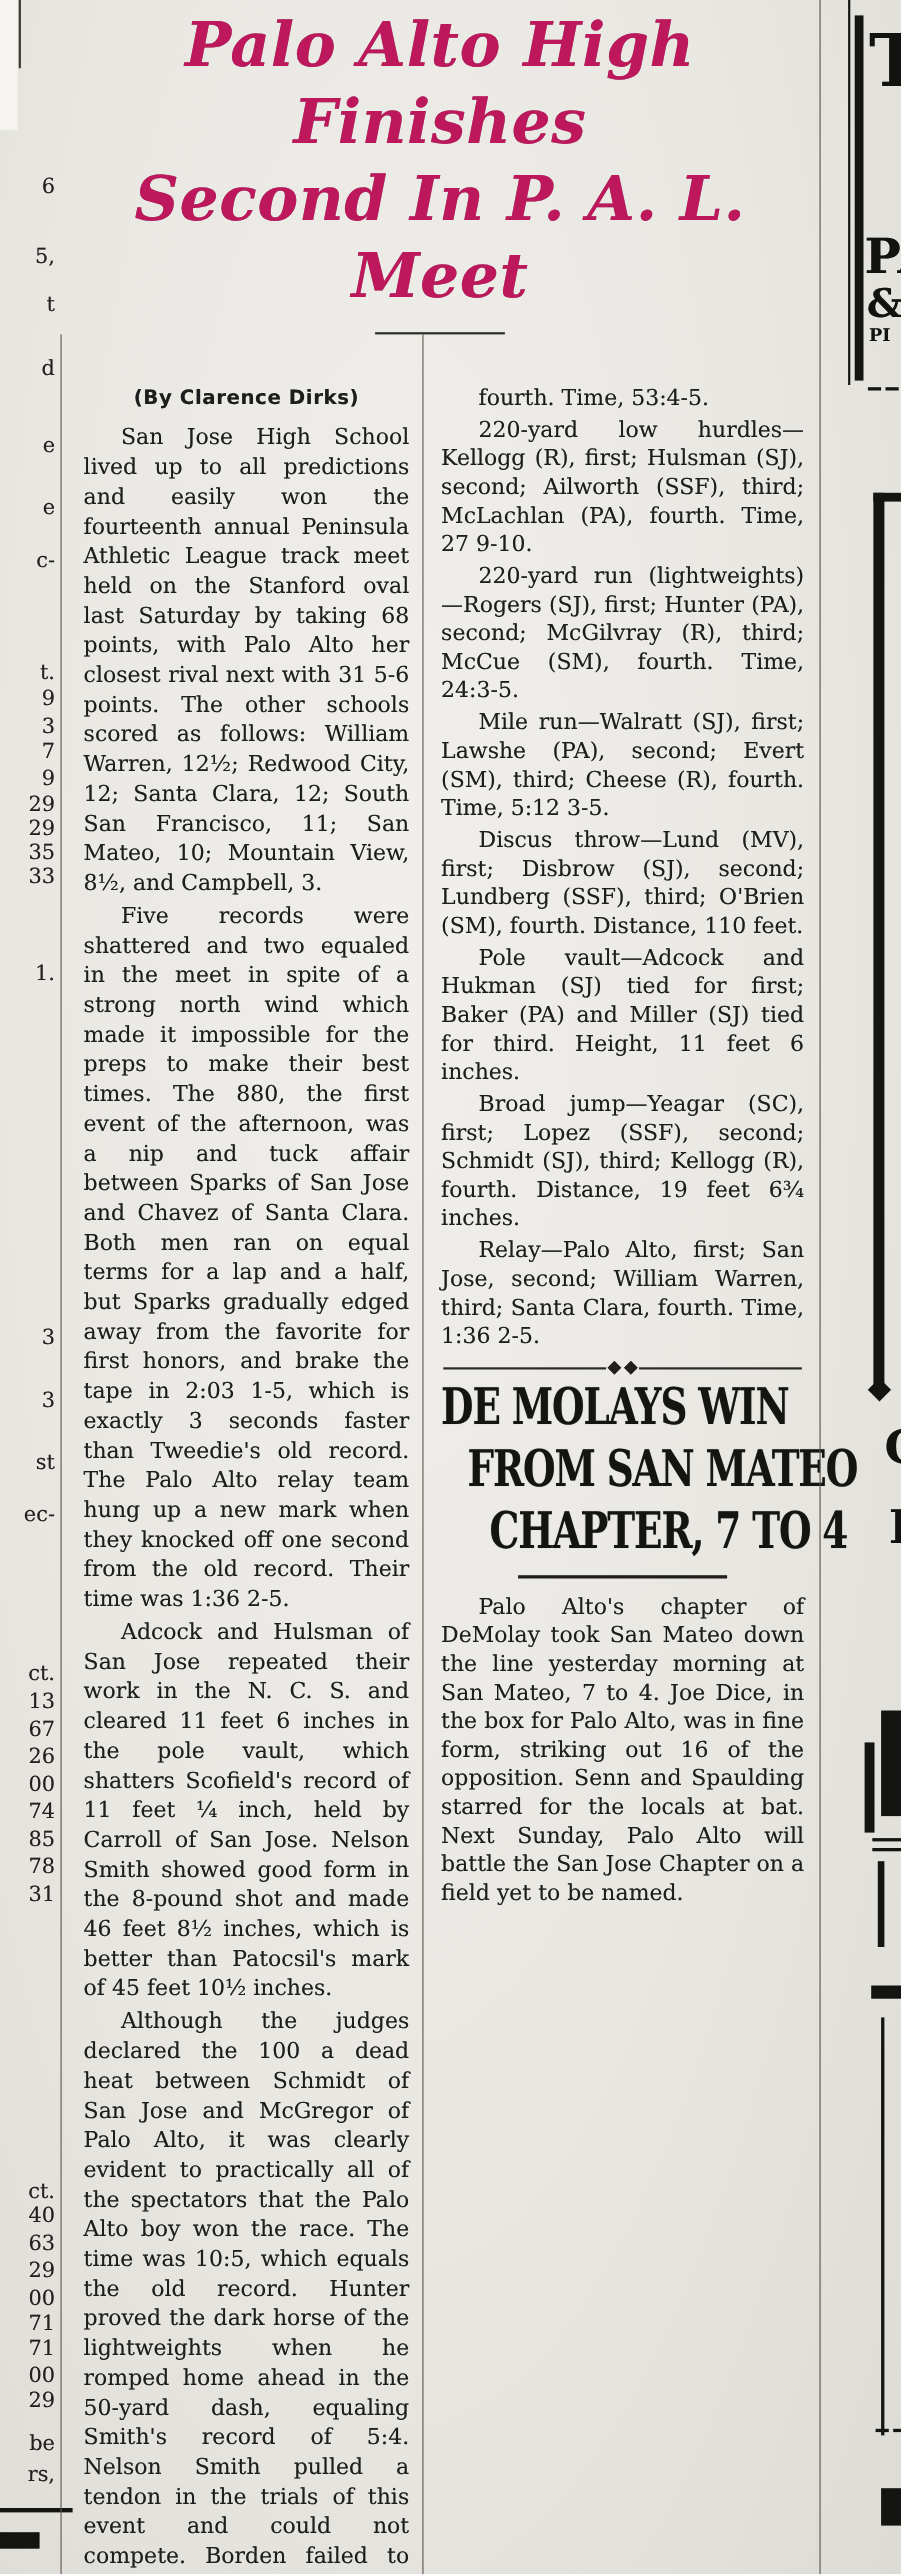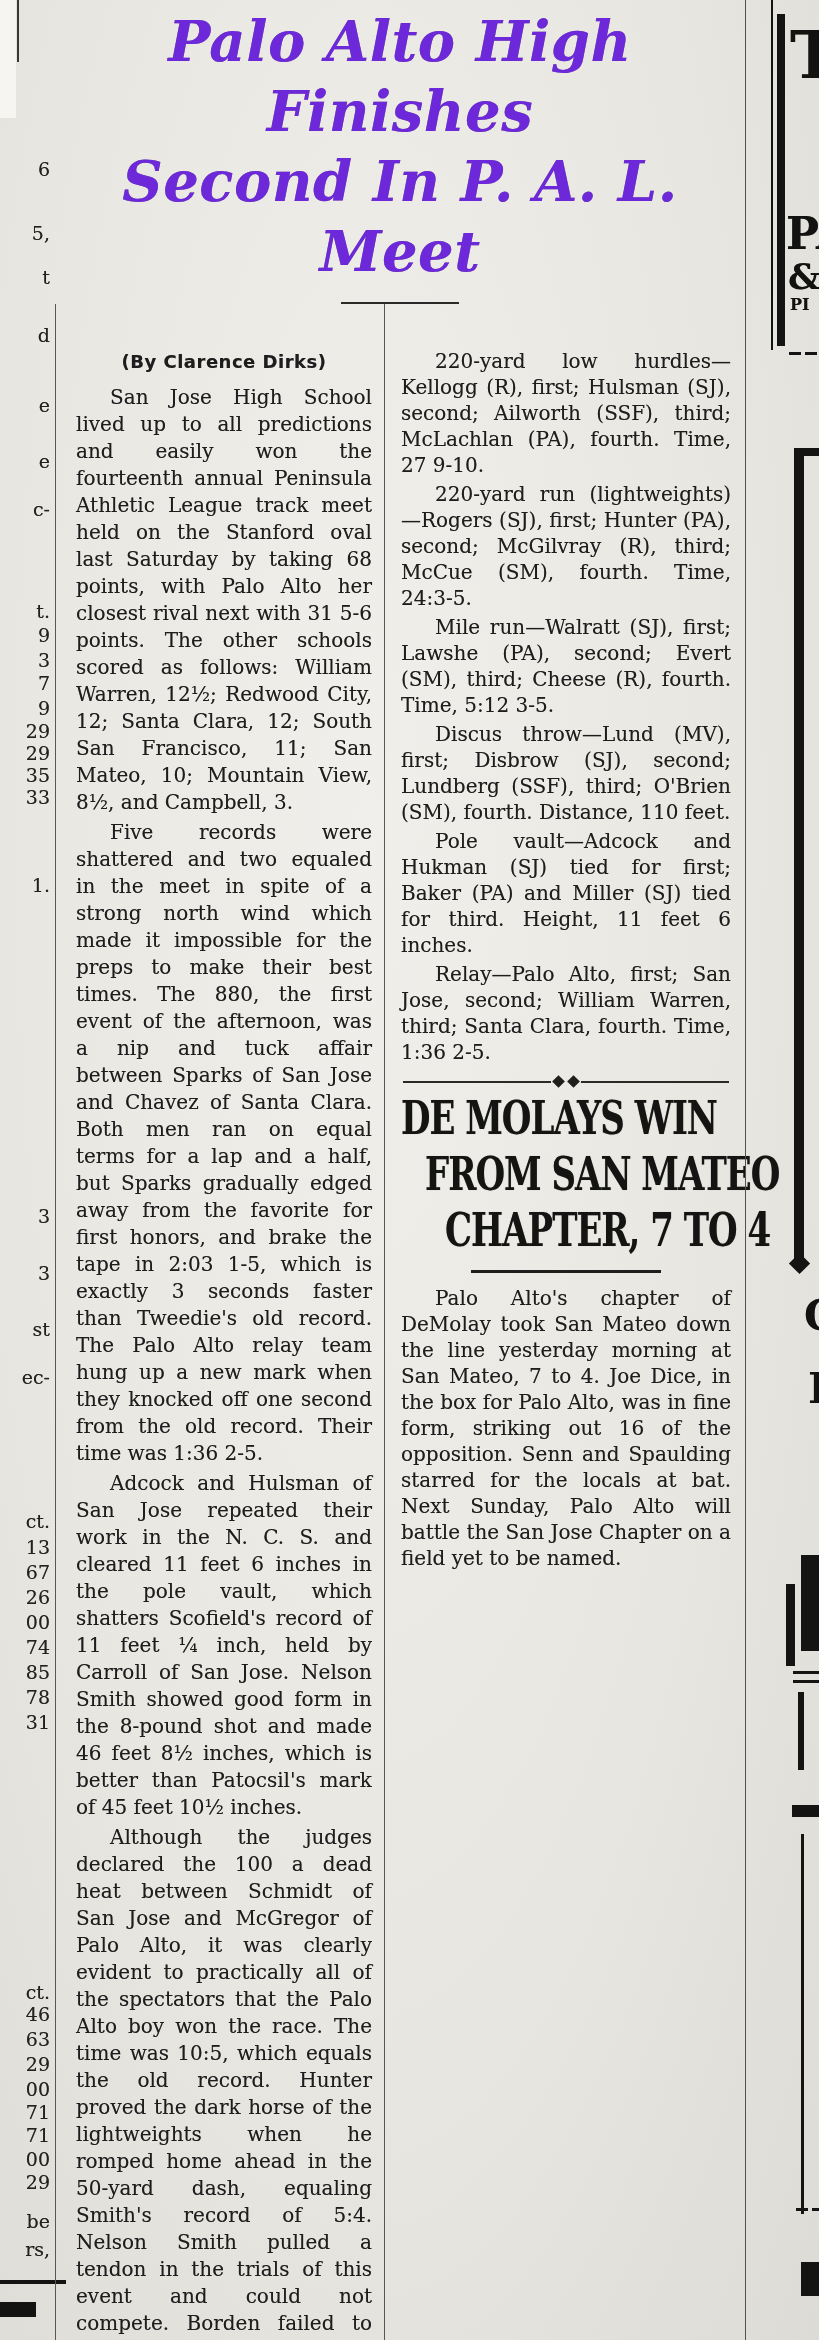--- a/index.html
+++ b/index.html
@@ -17,21 +17,21 @@
   #left-margin { position: absolute; left: 0; top: 0; width: 55px; height: 100%; }
   .lfrag { position: absolute; right: 5px; font-size: 19px; color: #23211e; }
   #lm-white { position: absolute; left: 0; top: 0; width: 16px; height: 118px; background: #f6f5f1; }
   #lm-tick  { position: absolute; left: 17px; top: 0; width: 2px; height: 62px; background: #3a3833; }
   #lm-heavy { position: absolute; left: 0; top: 2280px; width: 66px; height: 4px; background: #131311; }
   #lm-mark  { position: absolute; left: 0; top: 2302px; width: 36px; height: 15px; background: #131311; }
 
   
   #main { position: absolute; left: 55px; top: 0; width: 690px; height: 100%; display: flex; flex-direction: column; }
   h1 { font-style: italic; font-weight: bold; font-size: 56px; line-height: 70px;
-       text-align: center; padding-top: 6px; letter-spacing: 0.5px; color: #6d28d9; }
+       text-align: center; padding-top: 6px; letter-spacing: 0.5px; color: #be185d; }
   h1 span { display: block; }
   .head-rule { width: 118px; border-top: 2px solid #2a2a28; margin: 16px auto 0; }
 
   .columns { flex: 1; display: flex; border-left: 1px solid #5a574f; }
   .col1 { width: 330px; padding: 44px 12px 0 20px; border-right: 1px solid #5a574f; line-height: 27px; }
   .col2 { width: 360px; padding: 44px 14px 0 16px; line-height: 26px; }
 
   .byline { font-family: "DejaVu Sans", sans-serif; font-weight: bold; font-size: 18px;
             text-align: center; margin-bottom: 9px; letter-spacing: 0.5px; }
   .para { font-size: 20px; text-align: justify; text-indent: 1.7em; margin-bottom: 3px; }
@@ -105,21 +105,21 @@
     <span class="lfrag" style="top: 1510px;">ct.</span>
     <span class="lfrag" style="top: 1536px;">13</span>
     <span class="lfrag" style="top: 1561px;">67</span>
     <span class="lfrag" style="top: 1586px;">26</span>
     <span class="lfrag" style="top: 1611px;">00</span>
     <span class="lfrag" style="top: 1636px;">74</span>
     <span class="lfrag" style="top: 1661px;">85</span>
     <span class="lfrag" style="top: 1686px;">78</span>
     <span class="lfrag" style="top: 1711px;">31</span>
     <span class="lfrag" style="top: 1981px;">ct.</span>
-    <span class="lfrag" style="top: 2003px;">46</span>
+    <span class="lfrag" style="top: 2003px;">40</span>
     <span class="lfrag" style="top: 2028px;">63</span>
     <span class="lfrag" style="top: 2053px;">29</span>
     <span class="lfrag" style="top: 2078px;">00</span>
     <span class="lfrag" style="top: 2101px;">71</span>
     <span class="lfrag" style="top: 2124px;">71</span>
     <span class="lfrag" style="top: 2148px;">00</span>
     <span class="lfrag" style="top: 2171px;">29</span>
     <span class="lfrag" style="top: 2210px;">be</span>
     <span class="lfrag" style="top: 2238px;">rs,</span>
   </div>
@@ -137,25 +137,27 @@
       <div>
           <p class="para">San Jose High School lived up to all predictions and easily won the fourteenth annual Peninsula Athletic League track meet held on the Stanford oval last Saturday by taking 68 points, with Palo Alto her closest rival next with 31 5-6 points. The other schools scored as follows: William Warren, 12½; Redwood City, 12; Santa Clara, 12; South San Francisco, 11; San Mateo, 10; Mountain View, 8½, and Campbell, 3.</p>
           <p class="para">Five records were shattered and two equaled in the meet in spite of a strong north wind which made it impossible for the preps to make their best times. The 880, the first event of the afternoon, was a nip and tuck affair between Sparks of San Jose and Chavez of Santa Clara. Both men ran on equal terms for a lap and a half, but Sparks gradually edged away from the favorite for first honors, and brake the tape in 2:03 1-5, which is exactly 3 seconds faster than Tweedie's old record. The Palo Alto relay team hung up a new mark when they knocked off one second from the old record. Their time was 1:36 2-5.</p>
           <p class="para">Adcock and Hulsman of San Jose repeated their work in the N. C. S. and cleared 11 feet 6 inches in the pole vault, which shatters Scofield's record of 11 feet ¼ inch, held by Carroll of San Jose. Nelson Smith showed good form in the 8-pound shot and made 46 feet 8½ inches, which is better than Patocsil's mark of 45 feet 10½ inches.</p>
           <p class="para">Although the judges declared the 100 a dead heat between Schmidt of San Jose and McGregor of Palo Alto, it was clearly evident to practically all of the spectators that the Palo Alto boy won the race. The time was 10:5, which equals the old record. Hunter proved the dark horse of the lightweights when he romped home ahead in the 50-yard dash, equaling Smith's record of 5:4. Nelson Smith pulled a tendon in the trials of this event and could not compete. Borden failed to lower the 440 mark, although he has consistently bettered the record all season. The results:</p>
         </div>
     </div>
 
     <div class="col2">
       <div>
+          <p class="para">fourth. Time, 53:4-5.</p>
           <p class="para">220-yard low hurdles—Kellogg (R), first; Hulsman (SJ), second; Ailworth (SSF), third; McLachlan (PA), fourth. Time, 27 9-10.</p>
           <p class="para">220-yard run (lightweights)—Rogers (SJ), first; Hunter (PA), second; McGilvray (R), third; McCue (SM), fourth. Time, 24:3-5.</p>
           <p class="para">Mile run—Walratt (SJ), first; Lawshe (PA), second; Evert (SM), third; Cheese (R), fourth. Time, 5:12 3-5.</p>
           <p class="para">Discus throw—Lund (MV), first; Disbrow (SJ), second; Lundberg (SSF), third; O'Brien (SM), fourth. Distance, 110 feet.</p>
           <p class="para">Pole vault—Adcock and Hukman (SJ) tied for first; Baker (PA) and Miller (SJ) tied for third. Height, 11 feet 6 inches.</p>
+          <p class="para">Broad jump—Yeagar (SC), first; Lopez (SSF), second; Schmidt (SJ), third; Kellogg (R), fourth. Distance, 19 feet 6¾ inches.</p>
           <p class="para">Relay—Palo Alto, first; San Jose, second; William Warren, third; Santa Clara, fourth. Time, 1:36 2-5.</p>
         </div>
 
       <div class="ornament">
         <div class="orn-line"></div>
         <div class="orn-diamond"></div>
         <div class="orn-diamond"></div>
         <div class="orn-line"></div>
       </div>
 

